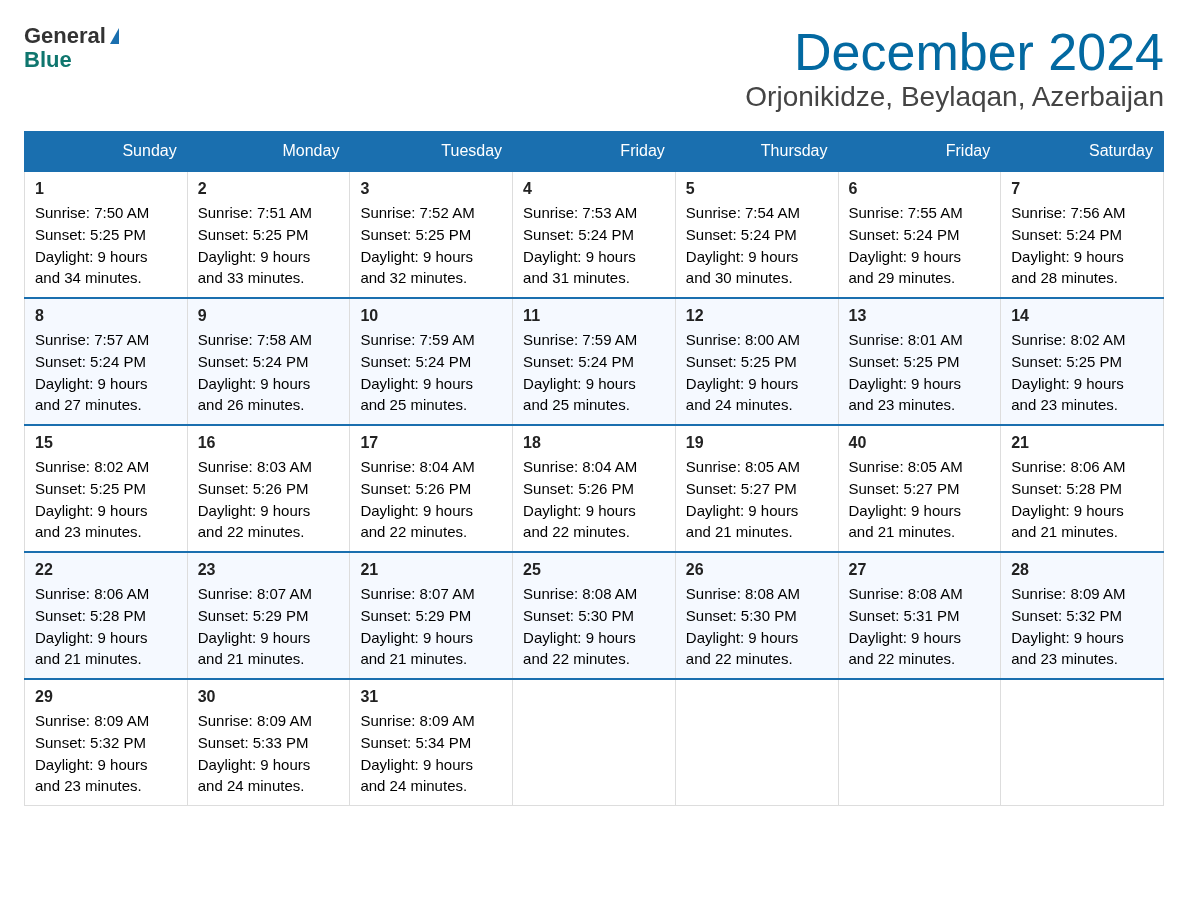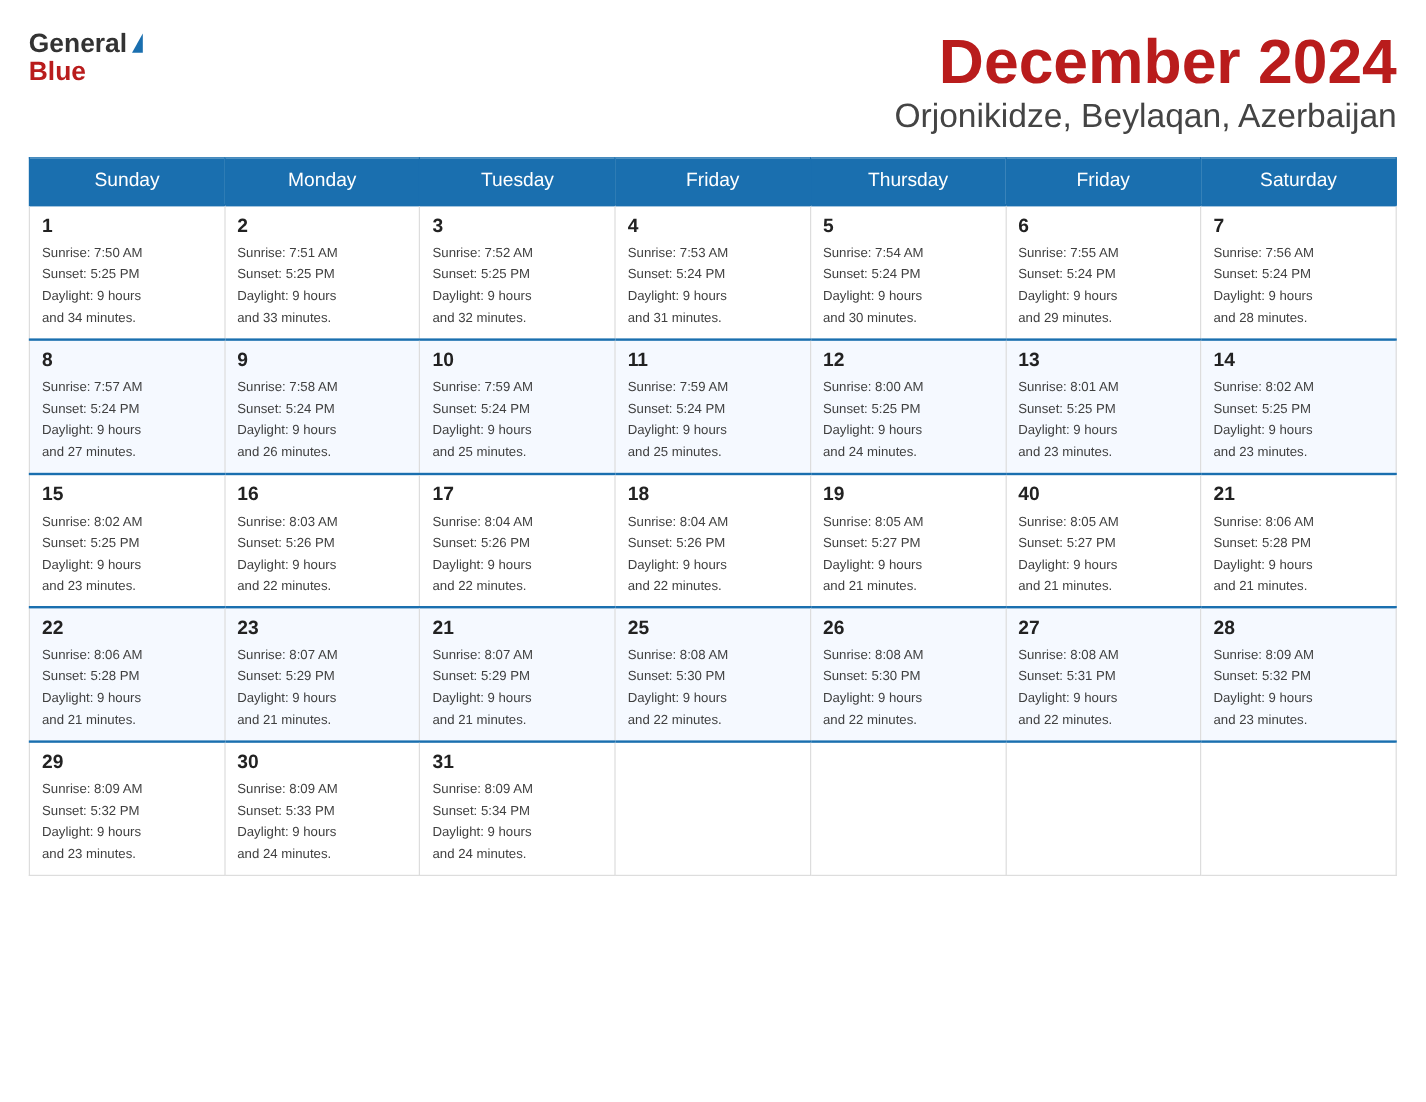--- a/index.html
+++ b/index.html
@@ -18,76 +18,76 @@
     }
     .logo {
       display: flex;
       flex-direction: column;
       align-items: flex-start;
       font-size: 22px;
       font-weight: bold;
       line-height: 1.1;
     }
     .logo-general { color: #333; }
-    .logo-blue { color: #b91c1c; }
+    .logo-blue { color: #0f766e; }
     .logo-triangle {
       display: inline-block;
       width: 0;
       height: 0;
       border-left: 9px solid transparent;
       border-bottom: 16px solid #1a6faf;
       margin-left: 2px;
       vertical-align: middle;
     }
     .title-block {
       text-align: right;
     }
     .title-block h1 {
       font-size: 52px;
-      font-weight: bold;
-      color: #b91c1c;
+      font-weight: normal;
+      color: #0369a1;
       line-height: 1.1;
     }
     .title-block h2 {
       font-size: 28px;
       font-weight: normal;
       color: #444;
     }
     table {
       width: 100%;
       border-collapse: collapse;
       table-layout: fixed;
     }
     thead tr th {
       background-color: #1a6faf;
       color: #fff;
       font-size: 16px;
       font-weight: normal;
       padding: 10px 10px;
-      text-align: center;
+      text-align: right;
       border: 1px solid #1a6faf;
     }
     tbody tr td {
       border: 1px solid #ccc;
       vertical-align: top;
       padding: 8px 10px;
       font-size: 13.5px;
       color: #222;
       min-height: 90px;
       height: 100px;
     }
     tbody tr td .day-num {
       font-size: 16px;
       font-weight: bold;
       display: block;
       margin-bottom: 4px;
     }
     tbody tr td .day-info {
-      font-size: 11px;
-      color: #404040;
+      font-size: 15px;
+      color: #000000;
       line-height: 1.45;
     }
     tbody tr:nth-child(odd) td {
       background-color: #fff;
     }
     tbody tr:nth-child(even) td {
       background-color: #f5f9ff;
     }
     .empty-cell {
       background-color: #fff !important;

